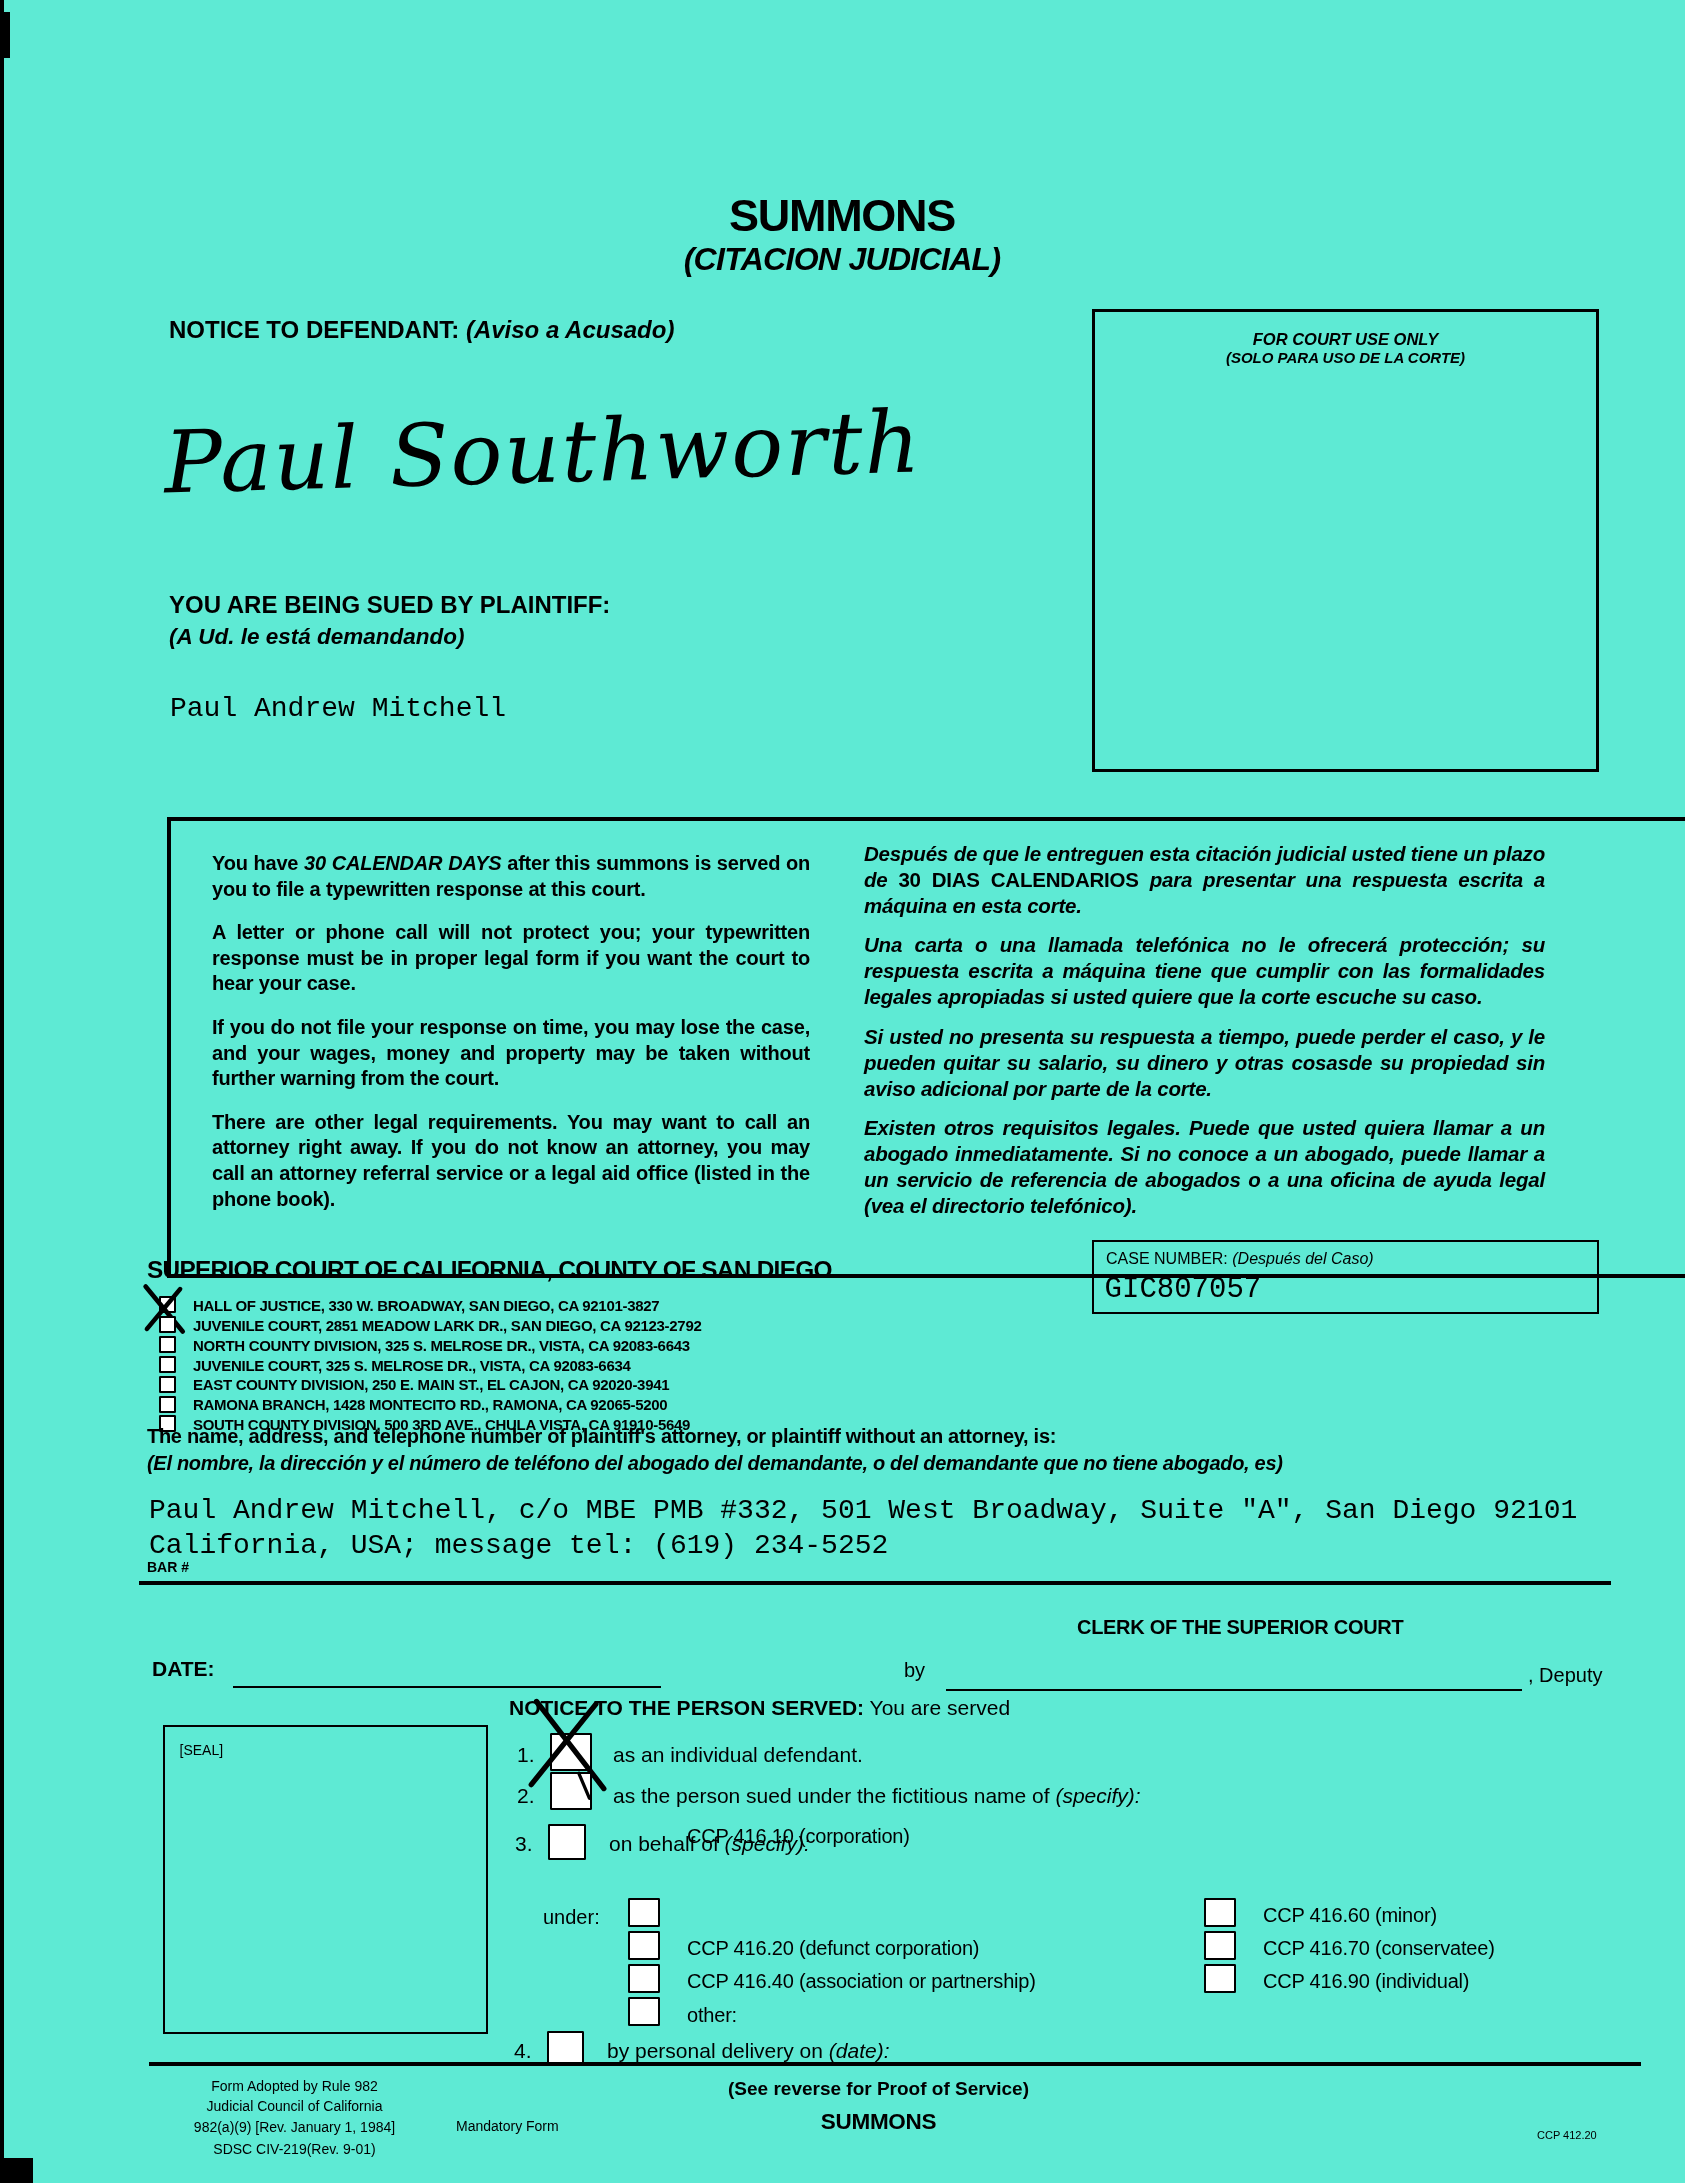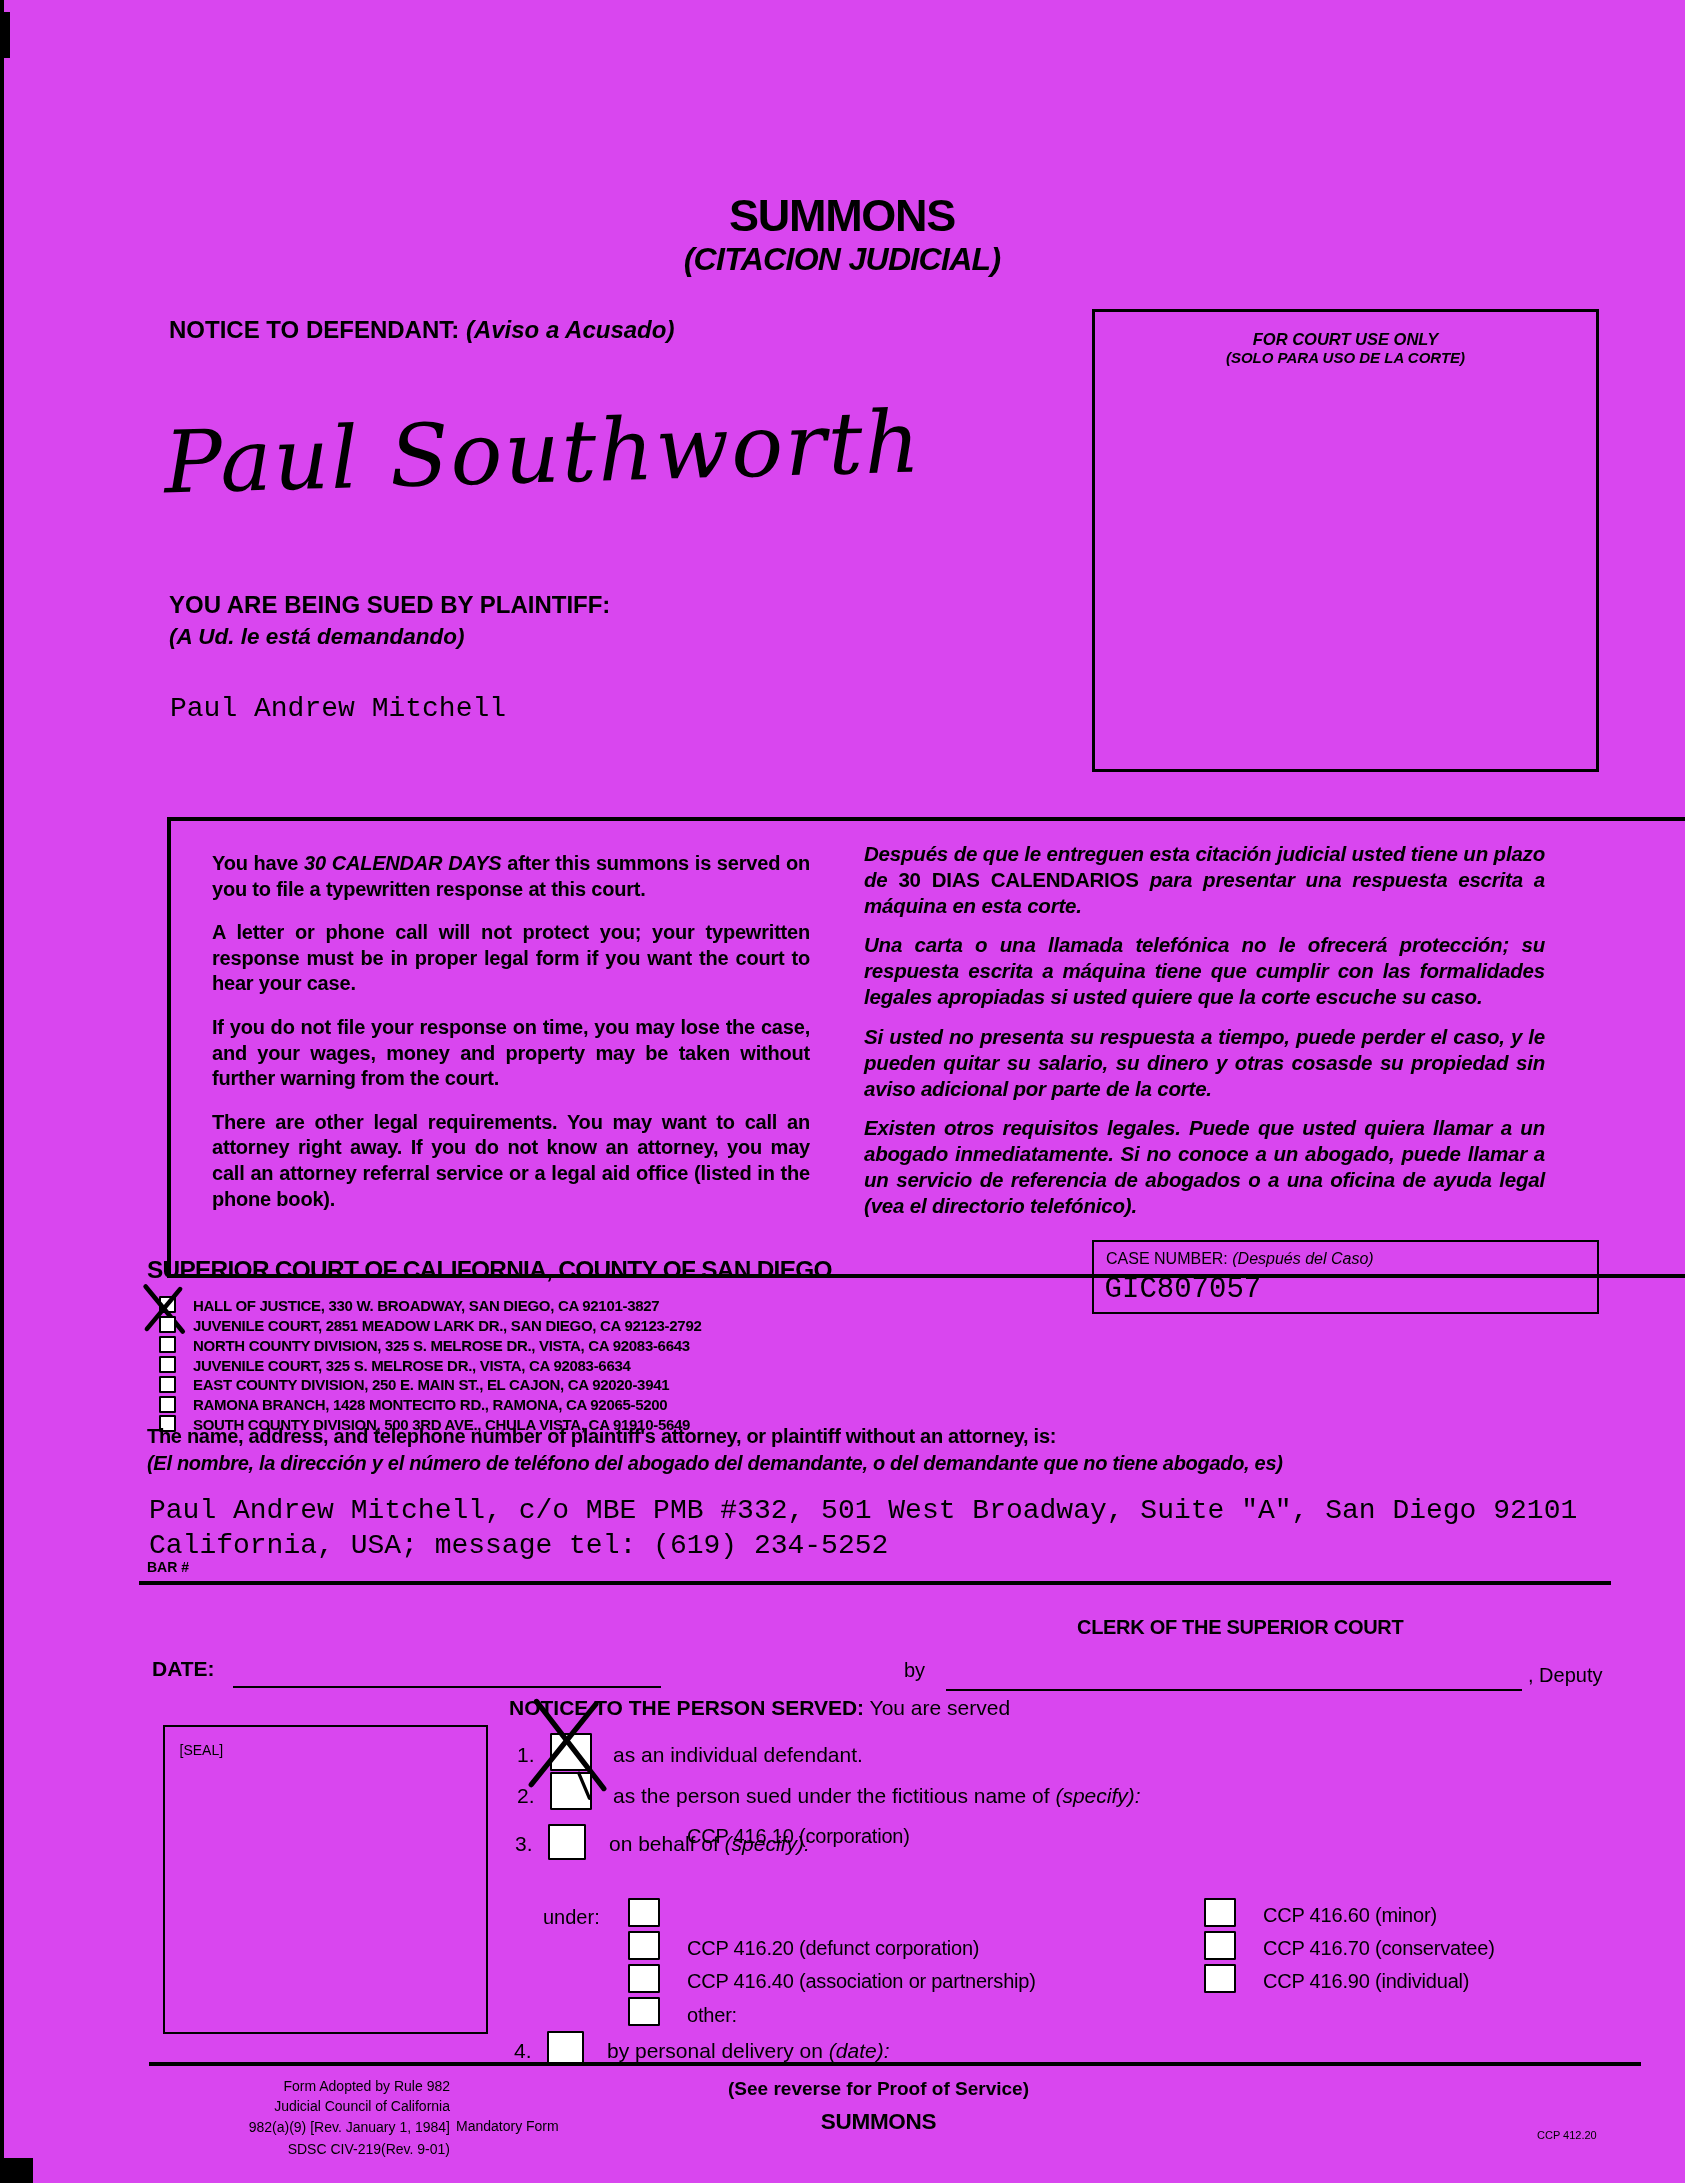--- a/index.html
+++ b/index.html
@@ -1,16 +1,16 @@
 <!DOCTYPE html>
 <html style="font-size:10.6px"><head>
 <meta charset="utf-8">
 <style>
   html,body{margin:0;padding:0;background:#888;}
-  .page{position:relative;width:1685px;height:2183px;background:#d946ef;
+  .page{position:relative;width:1685px;height:2183px;background:#5eead4;
         font-family:"Liberation Sans",sans-serif;color:#000;overflow:hidden;}
   .abs{position:absolute;}
   .b{font-weight:700;}
   .bi{font-weight:700;font-style:italic;}
   .it{font-style:italic;}
   .mono{font-family:"Liberation Mono","DejaVu Sans Mono",monospace;}
   .ctr{text-align:center;}
   .jst{text-align:justify;}
   .box{position:absolute;border:3.3px solid #000;box-sizing:border-box;}
   .cb{position:absolute;border:2px solid #000;box-sizing:border-box;border-radius:1.3px;background:#fff;}
@@ -172,21 +172,21 @@
   <div class="ccpLbl" style="left:1263px;top:1970px;">CCP 416.90 (individual)</div>
 
   <div class="itemNum" style="left:514px;top:2039px;">4.</div>
   <span class="cb cbBig" style="left:547px;top:2031px;width:37px;height:33px;"></span>
   <div class="itemLbl" style="left:607px;top:2039px;">
     <span>by personal delivery on </span><span class="it">(date):</span>
   </div>
 
   <div class="rule" style="left:149px;top:2062px;width:1492px;height:4px;"></div>
 
-  <div class="abs ctr" style="left:139px;top:2076px;width:311px;font-size:14px;line-height:1.45;text-align:right;">
+  <div class="abs ctr" style="left:139px;top:2076px;width:311px;font-size:14px;line-height:1.45;">
     <div>Form Adopted by Rule 982</div>
     <div>Judicial Council of California</div>
     <div>982(a)(9) [Rev. January 1, 1984]</div>
     <div style="margin-top:2.6px;">SDSC CIV-219(Rev. 9-01)</div>
   </div>
   <div class="abs" style="left:456px;top:2118px;font-size:14px;white-space:nowrap;">Mandatory Form</div>
 
   <div class="abs ctr b" style="left:667px;top:2078px;width:423px;font-size:19px;">(See reverse for Proof of Service)</div>
   <div class="abs ctr b" style="left:667px;top:2109px;width:423px;font-size:22.5px;letter-spacing:-0.3px;">SUMMONS</div>
 

